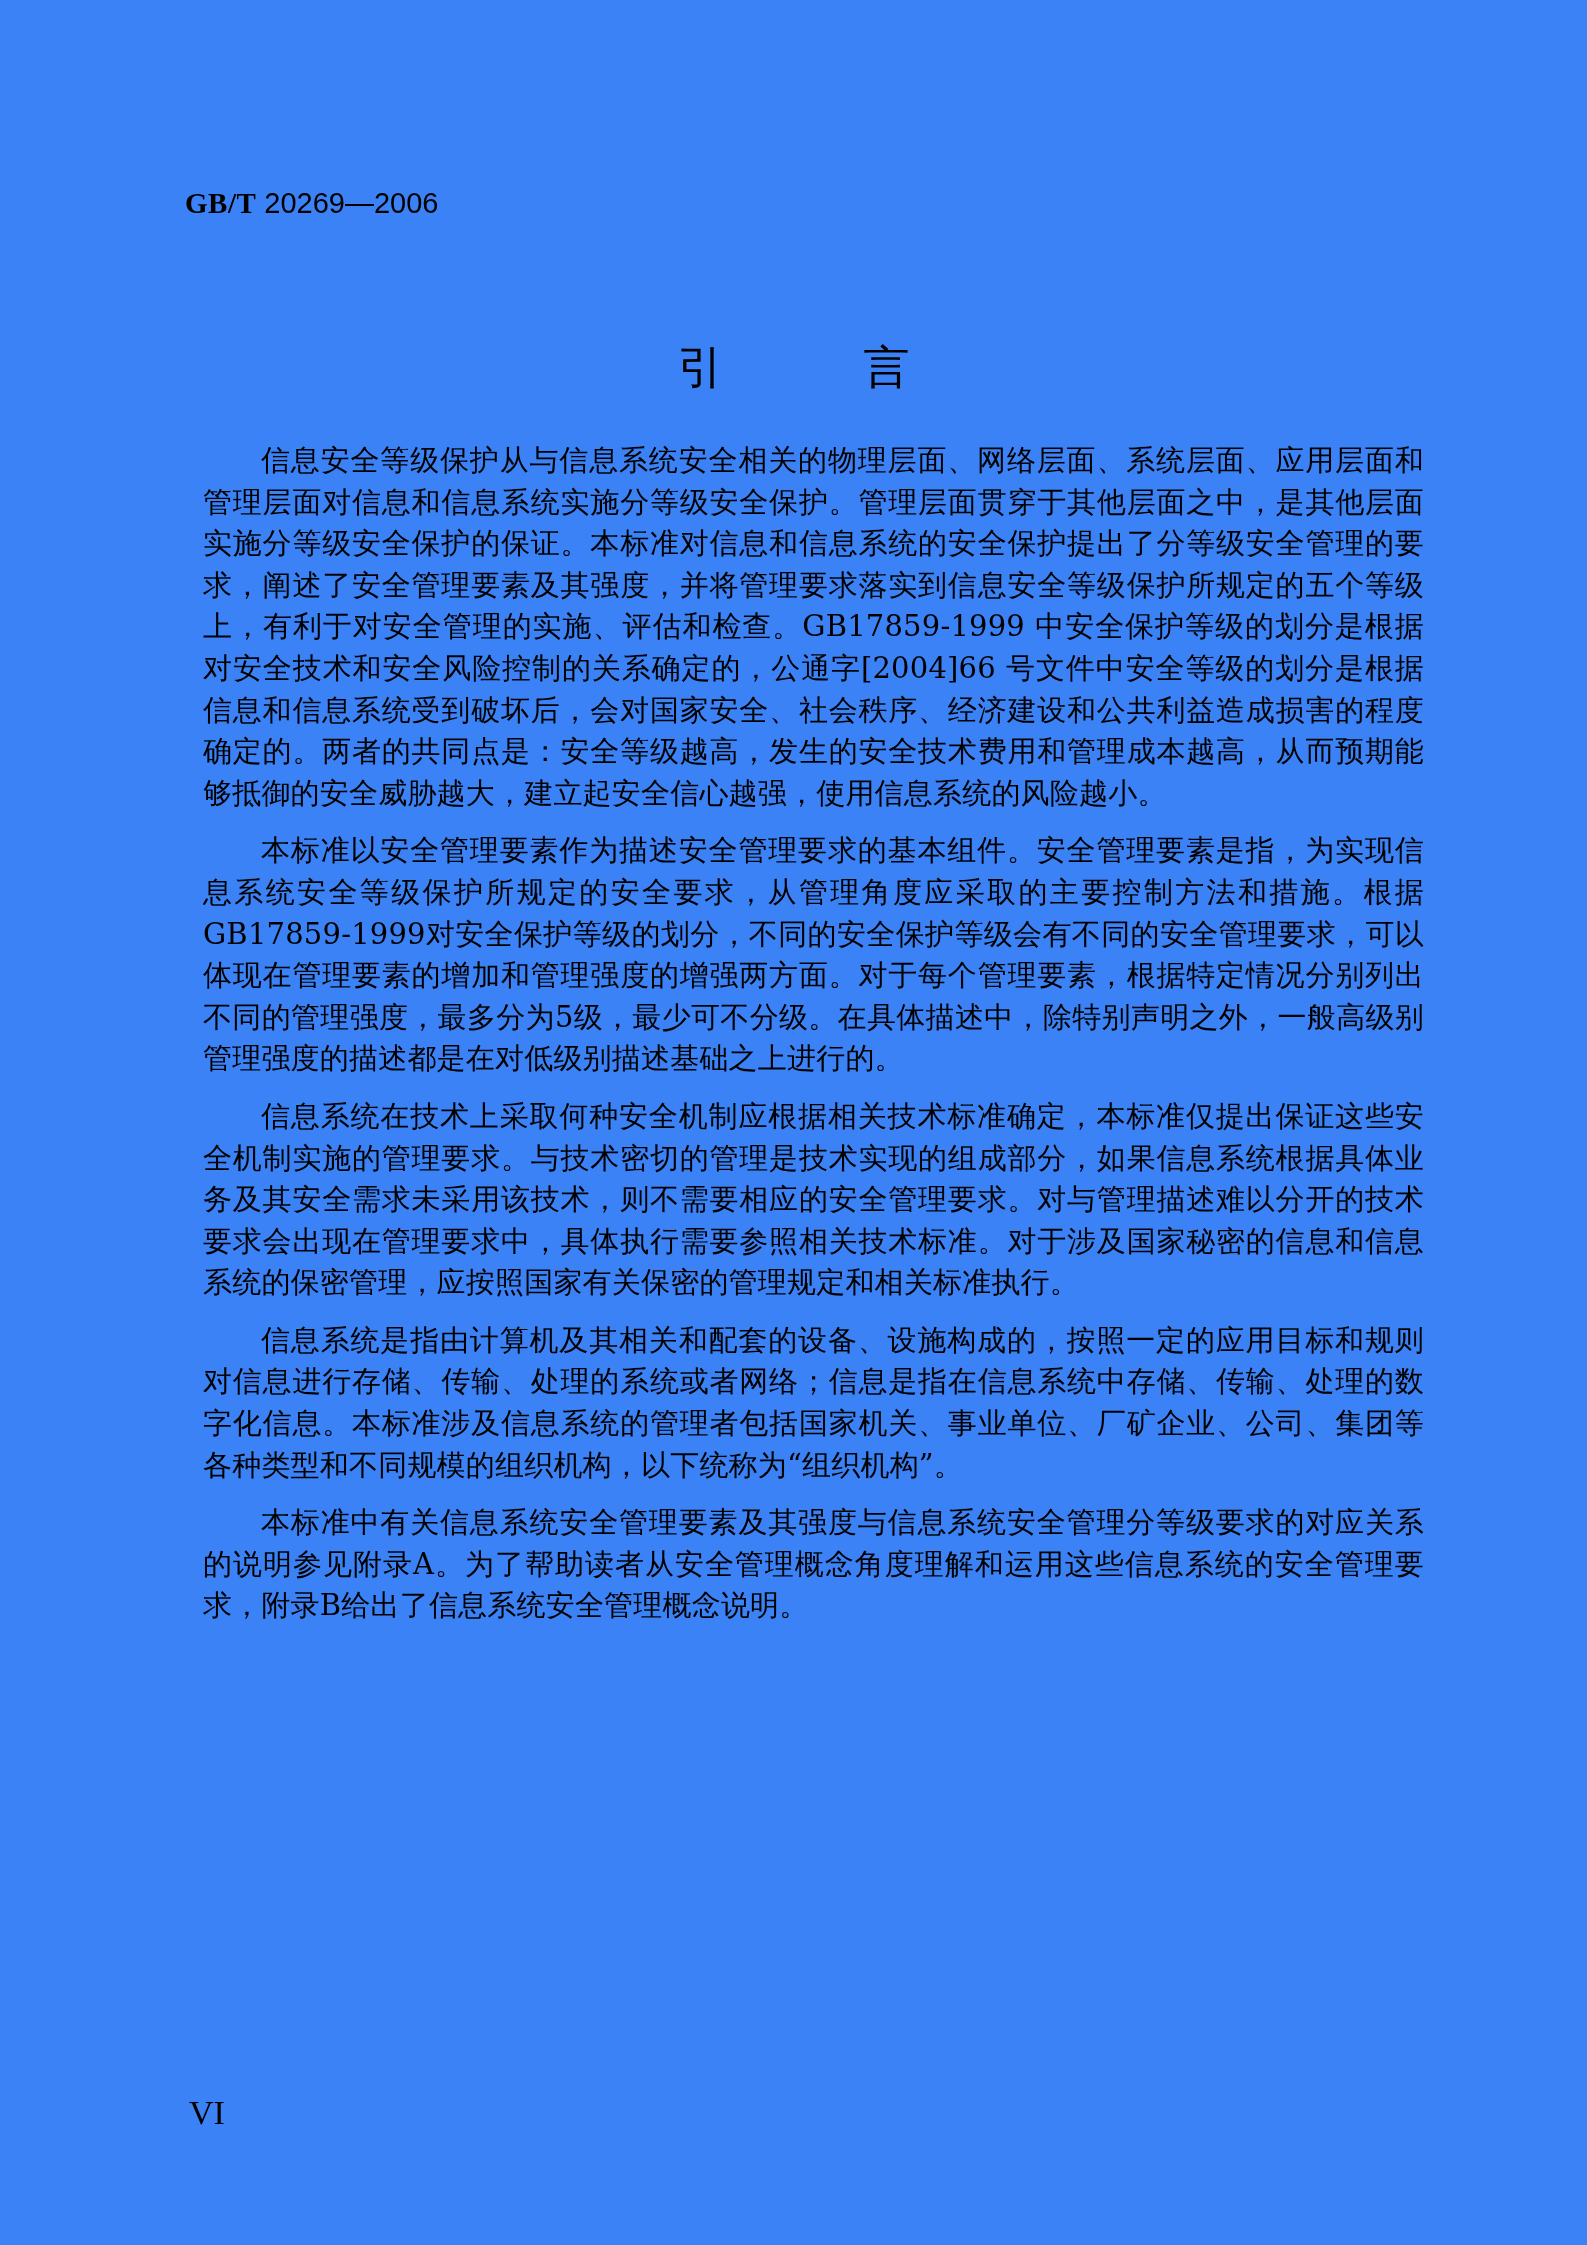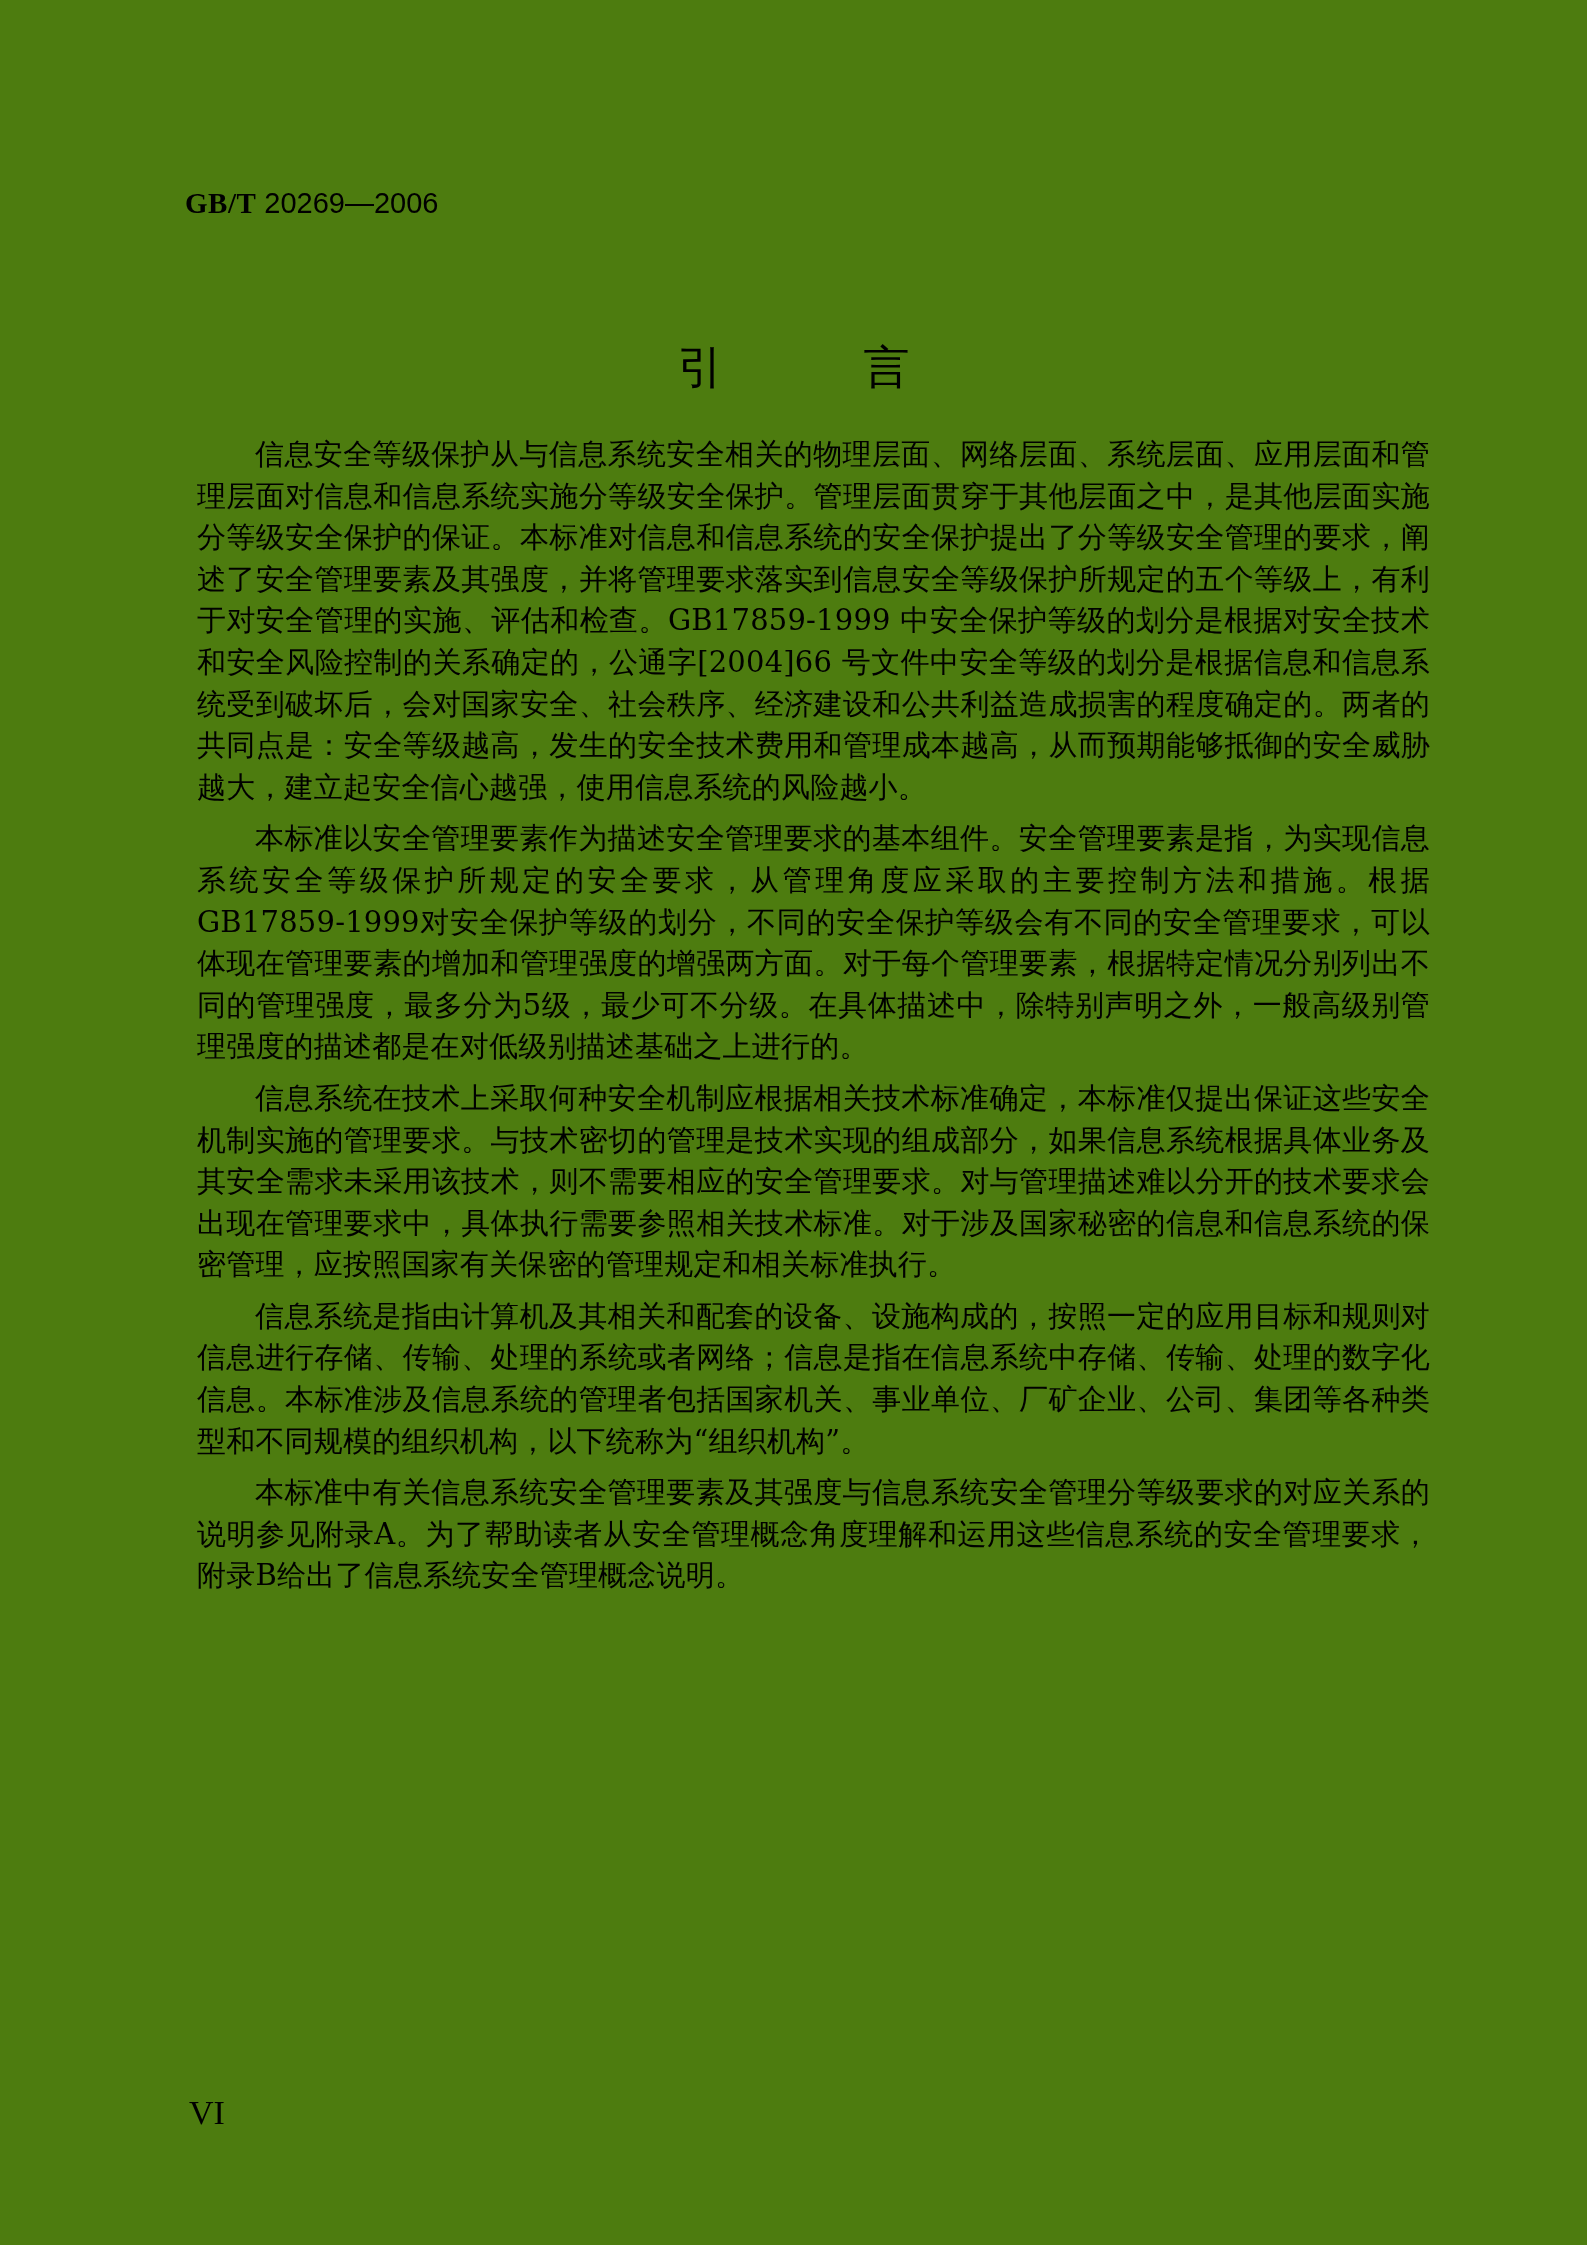--- a/index.html
+++ b/index.html
@@ -4,21 +4,21 @@
 <style>
   html, body {
     margin: 0;
     padding: 0;
     background: #ffffff;
   }
   .page {
     position: relative;
     width: 1587px;
     height: 2245px;
-    background: #4d7c0f;
+    background: #3b82f6;
     color: #000000;
     overflow: hidden;
     font-family: "DejaVu Serif", "Liberation Serif", serif;
   }
   
   .doc-number {
     position: absolute;
     left: 185px;
     top: 188px;
     font-size: 29px;
@@ -55,21 +55,21 @@
     position: absolute;
     left: 187px;
     top: 424px;
     width: 1253px;
     font-size: 29px;
     line-height: 41.6px;
     text-align: justify;
     letter-spacing: 0.2px;
   }
   .body-text p {
-    margin: 10px;
+    margin: 16px;
     padding: 0;
     text-indent: 2em;
   }
   
   .page-footer {
     position: absolute;
     left: 189px;
     top: 2098px;
     font-size: 34px;
     line-height: 30px;

